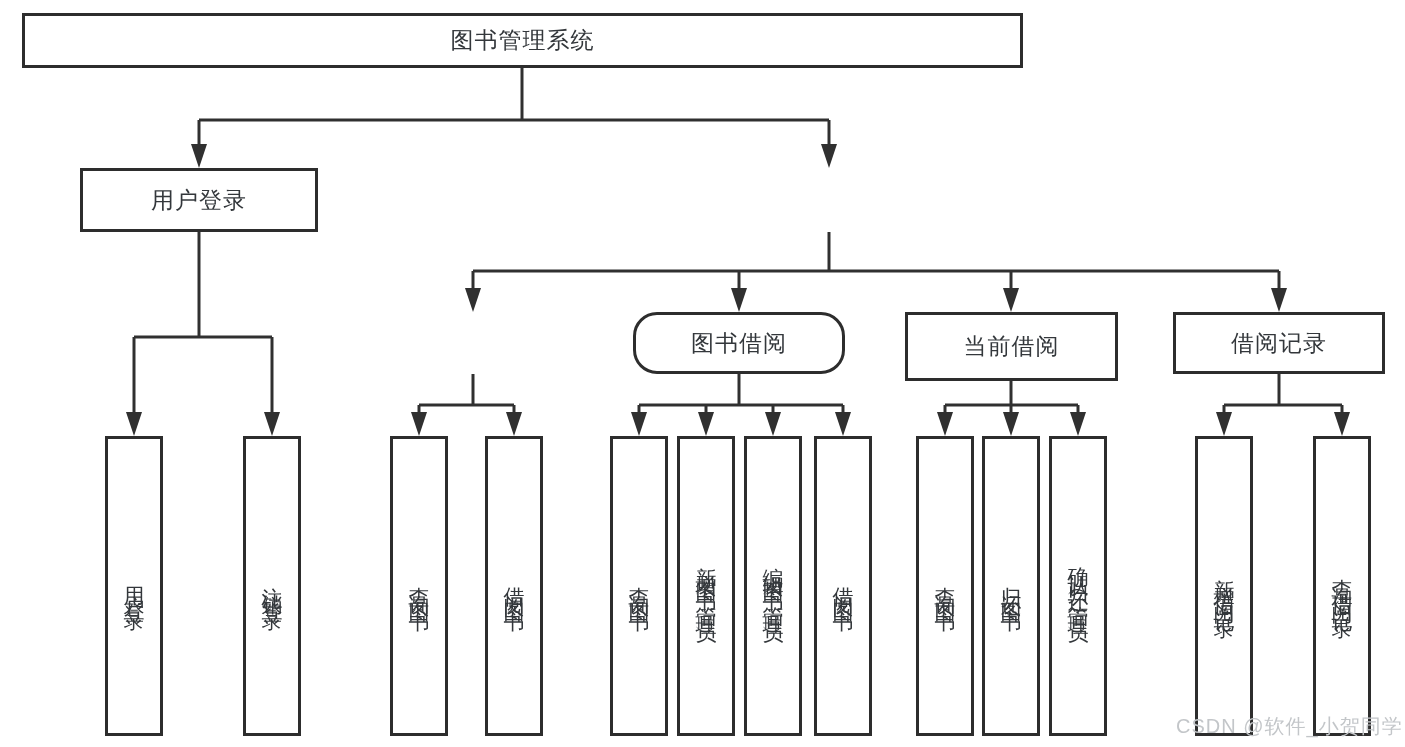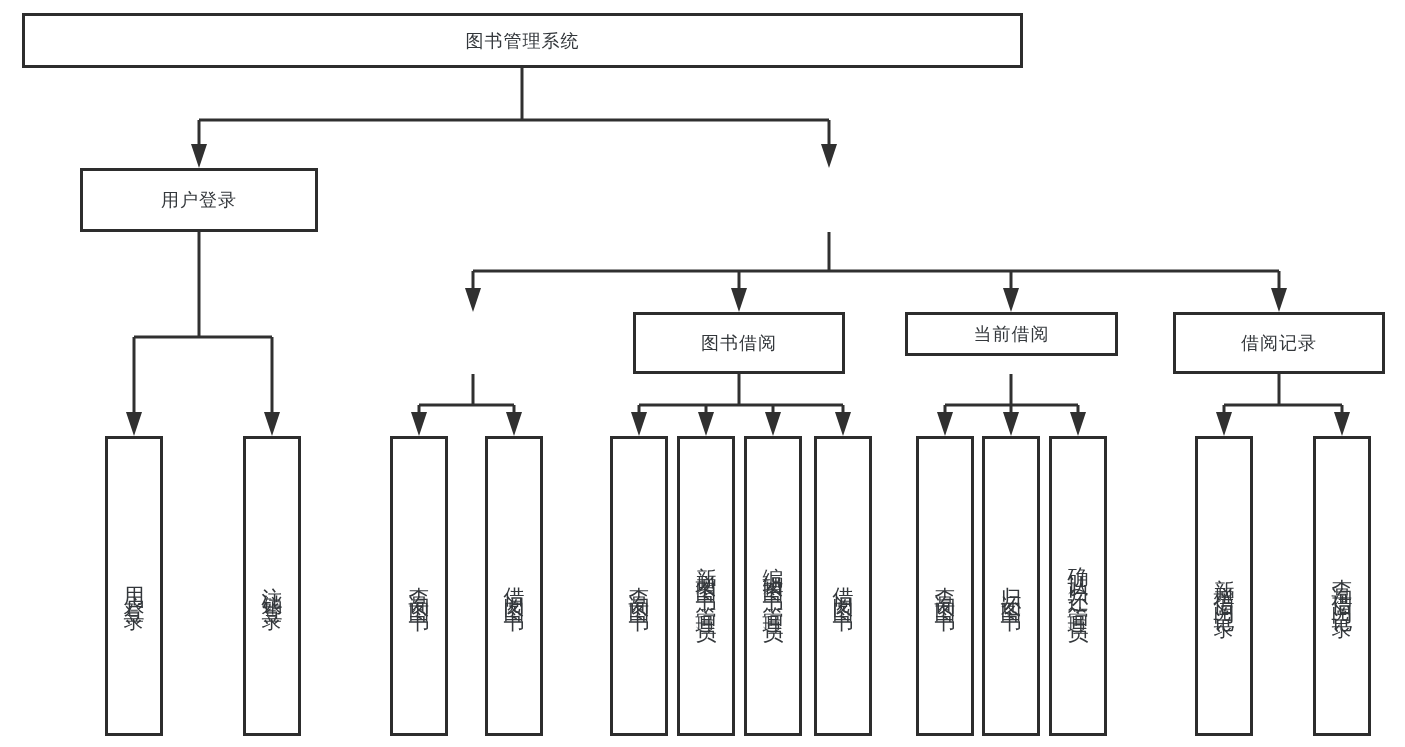--- a/index.html
+++ b/index.html
@@ -4,38 +4,38 @@
 <style>
   html,body{margin:0;padding:0;background:#ffffff;}
   .stage{
     position:relative;width:1405px;height:747px;background:#ffffff;
     font-family:"Liberation Sans",sans-serif;color:#33373b;overflow:hidden;
   }
   .wires{position:absolute;left:0;top:0;}
   .node{
     position:absolute;box-sizing:border-box;border:3px solid #2d2d2d;background:#ffffff;
     display:flex;align-items:center;justify-content:center;
-    font-size:18px;letter-spacing:1px;color:#33373b;
+    font-size:23px;letter-spacing:1px;color:#33373b;
   }
   .leaf{font-size:21px;}
   .leaf .vtxt{
     writing-mode:vertical-rl;text-orientation:mixed;
     letter-spacing:8px;line-height:1.05;
   }
   .watermark{
     position:absolute;left:1176px;top:713px;
     font-size:20px;color:#c3c6c9;letter-spacing:1px;white-space:nowrap;
   }
   
   .n-root{left:22px;top:13px;width:1001px;height:55px;}
   .n-login{left:80px;top:168px;width:238px;height:64px;}
   .n-mgmt{left:712px;top:168px;width:235px;height:64px;}
   .n-s0{left:362px;top:312px;width:222px;height:62px;}
-  .n-s1{left:633px;top:312px;width:212px;height:62px;}
-  .n-s2{left:905px;top:312px;width:213px;height:44px;}
+  .n-s1{left:633px;top:312px;width:212px;height:62px;border-radius:24px;}
+  .n-s2{left:905px;top:312px;width:213px;height:69px;}
   .n-s3{left:1173px;top:312px;width:212px;height:62px;}
   .lf{top:436px;width:58px;height:300px;}
   .lf-a0{left:105px;} .lf-a1{left:243px;}
   .lf-b0{left:390px;} .lf-b1{left:485px;}
   .lf-c0{left:610px;} .lf-c1{left:677px;} .lf-c2{left:744px;} .lf-c3{left:814px;}
   .lf-d0{left:916px;} .lf-d1{left:982px;} .lf-d2{left:1049px;}
   .lf-e0{left:1195px;} .lf-e1{left:1313px;}
 </style>
 </head>
 <body>
@@ -153,13 +153,14 @@
     <span class="vtxt">确认归还（管理员）</span>
   </div>
 
   <div class="node leaf lf lf-e0">
     <span class="vtxt">新增借阅记录</span>
   </div>
   <div class="node leaf lf lf-e1">
     <span class="vtxt">查询借阅记录</span>
   </div>
 
+  <div class="watermark">CSDN @软件_小贺同学</div>
 </div>
 
 </body></html>

